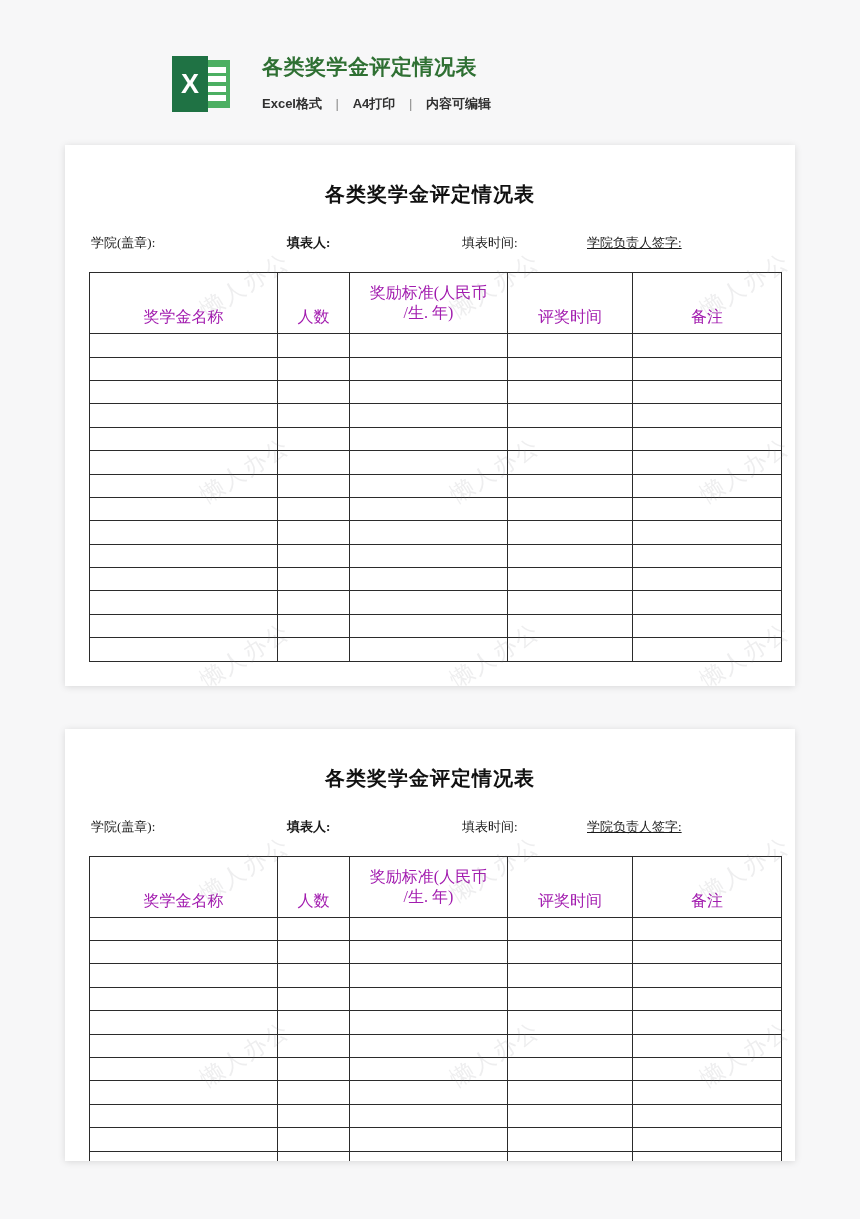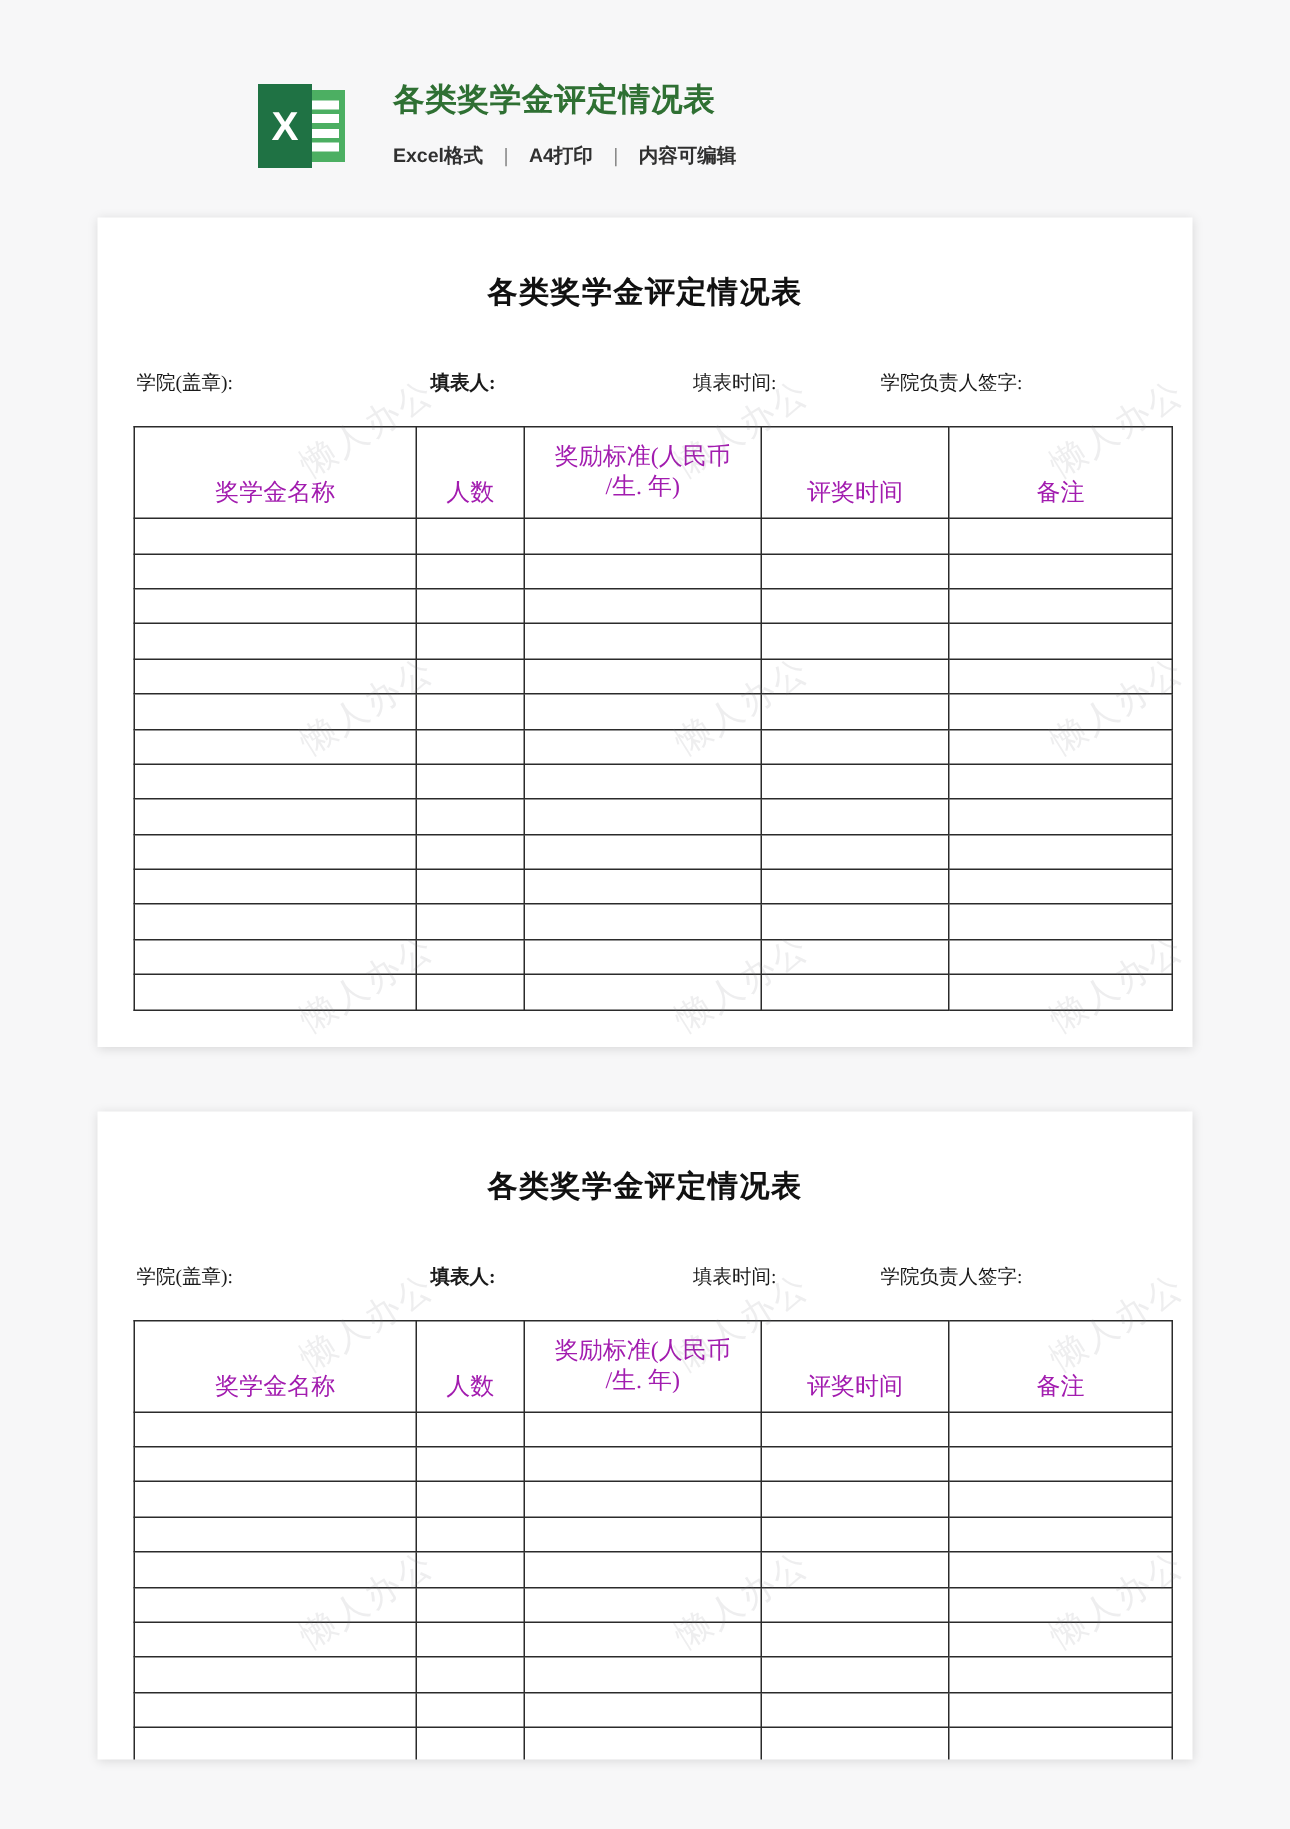--- a/index.html
+++ b/index.html
@@ -142,32 +142,32 @@
     text-align: center;
     font-family: "Liberation Serif", "DejaVu Serif", serif;
     font-size: 20px;
     font-weight: bold;
     color: #111;
     letter-spacing: 1px;
     margin: 6px 0 0 0;
   }
 
   .meta-row {
-    margin-top: 38px;
+    margin-top: 26px;
     padding: 0 14px 0 14px;
     font-family: "Liberation Serif", "DejaVu Serif", serif;
     font-size: 13px;
     color: #1a1a1a;
     display: flex;
     white-space: nowrap;
   }
   .meta-row .m1 { width: 196px; }
   .meta-row .m2 { width: 175px; font-weight: bold; }
   .meta-row .m3 { width: 125px; }
-  .meta-row .m4 { flex: 1; }
+  .meta-row .m4 { flex: 1; text-decoration: underline; }
 
   
   .sheet {
     margin: 20px 12px 0 12px;
     border-collapse: collapse;
     width: 692px;
     table-layout: fixed;
     font-family: "Liberation Serif", "DejaVu Serif", serif;
     background: transparent;
   }

